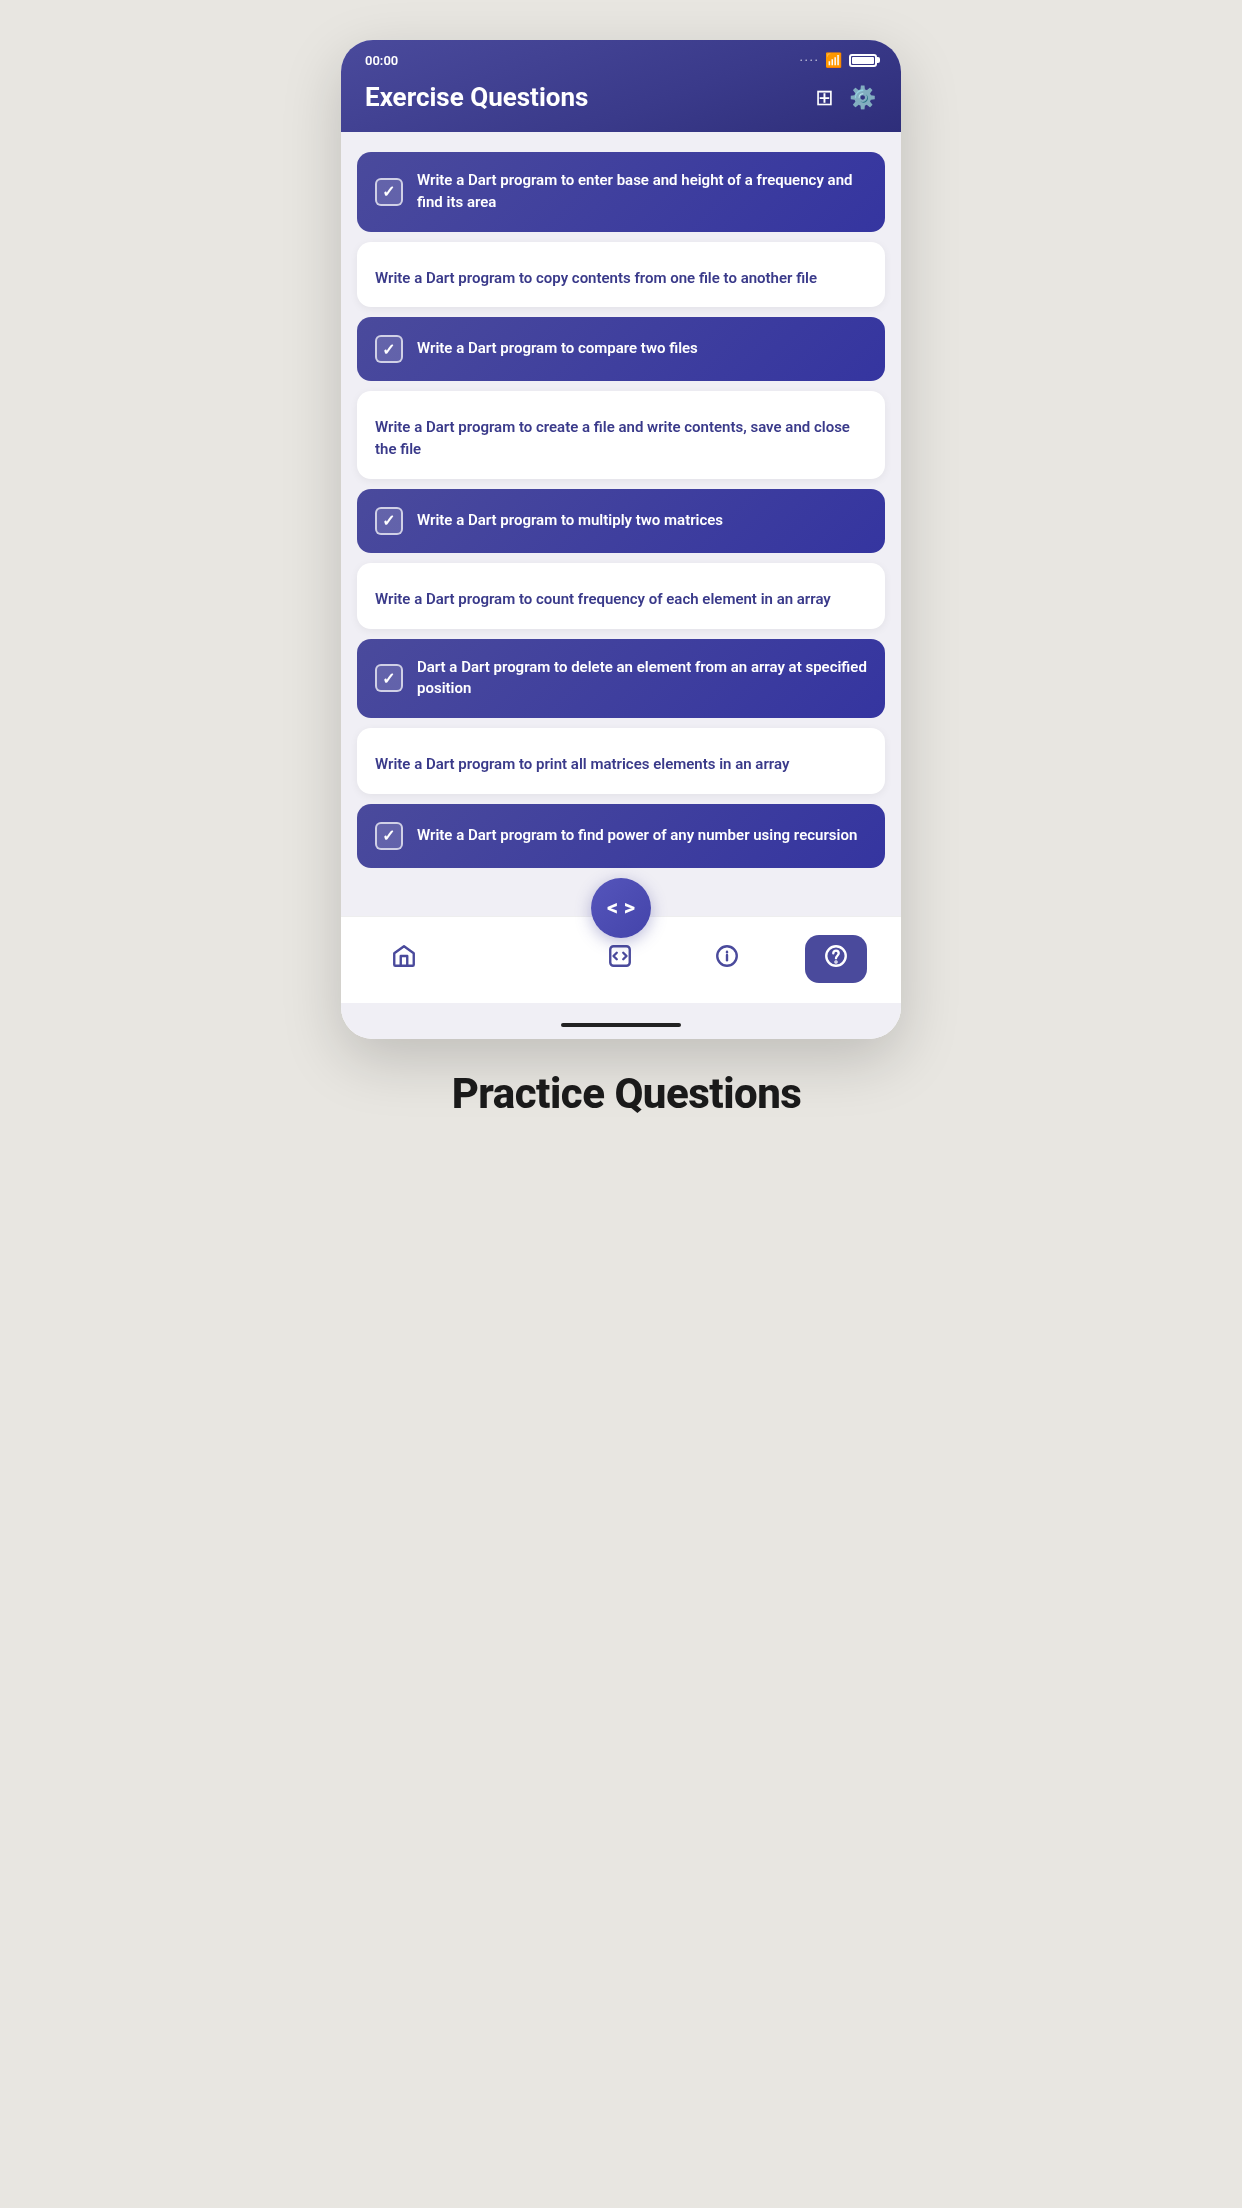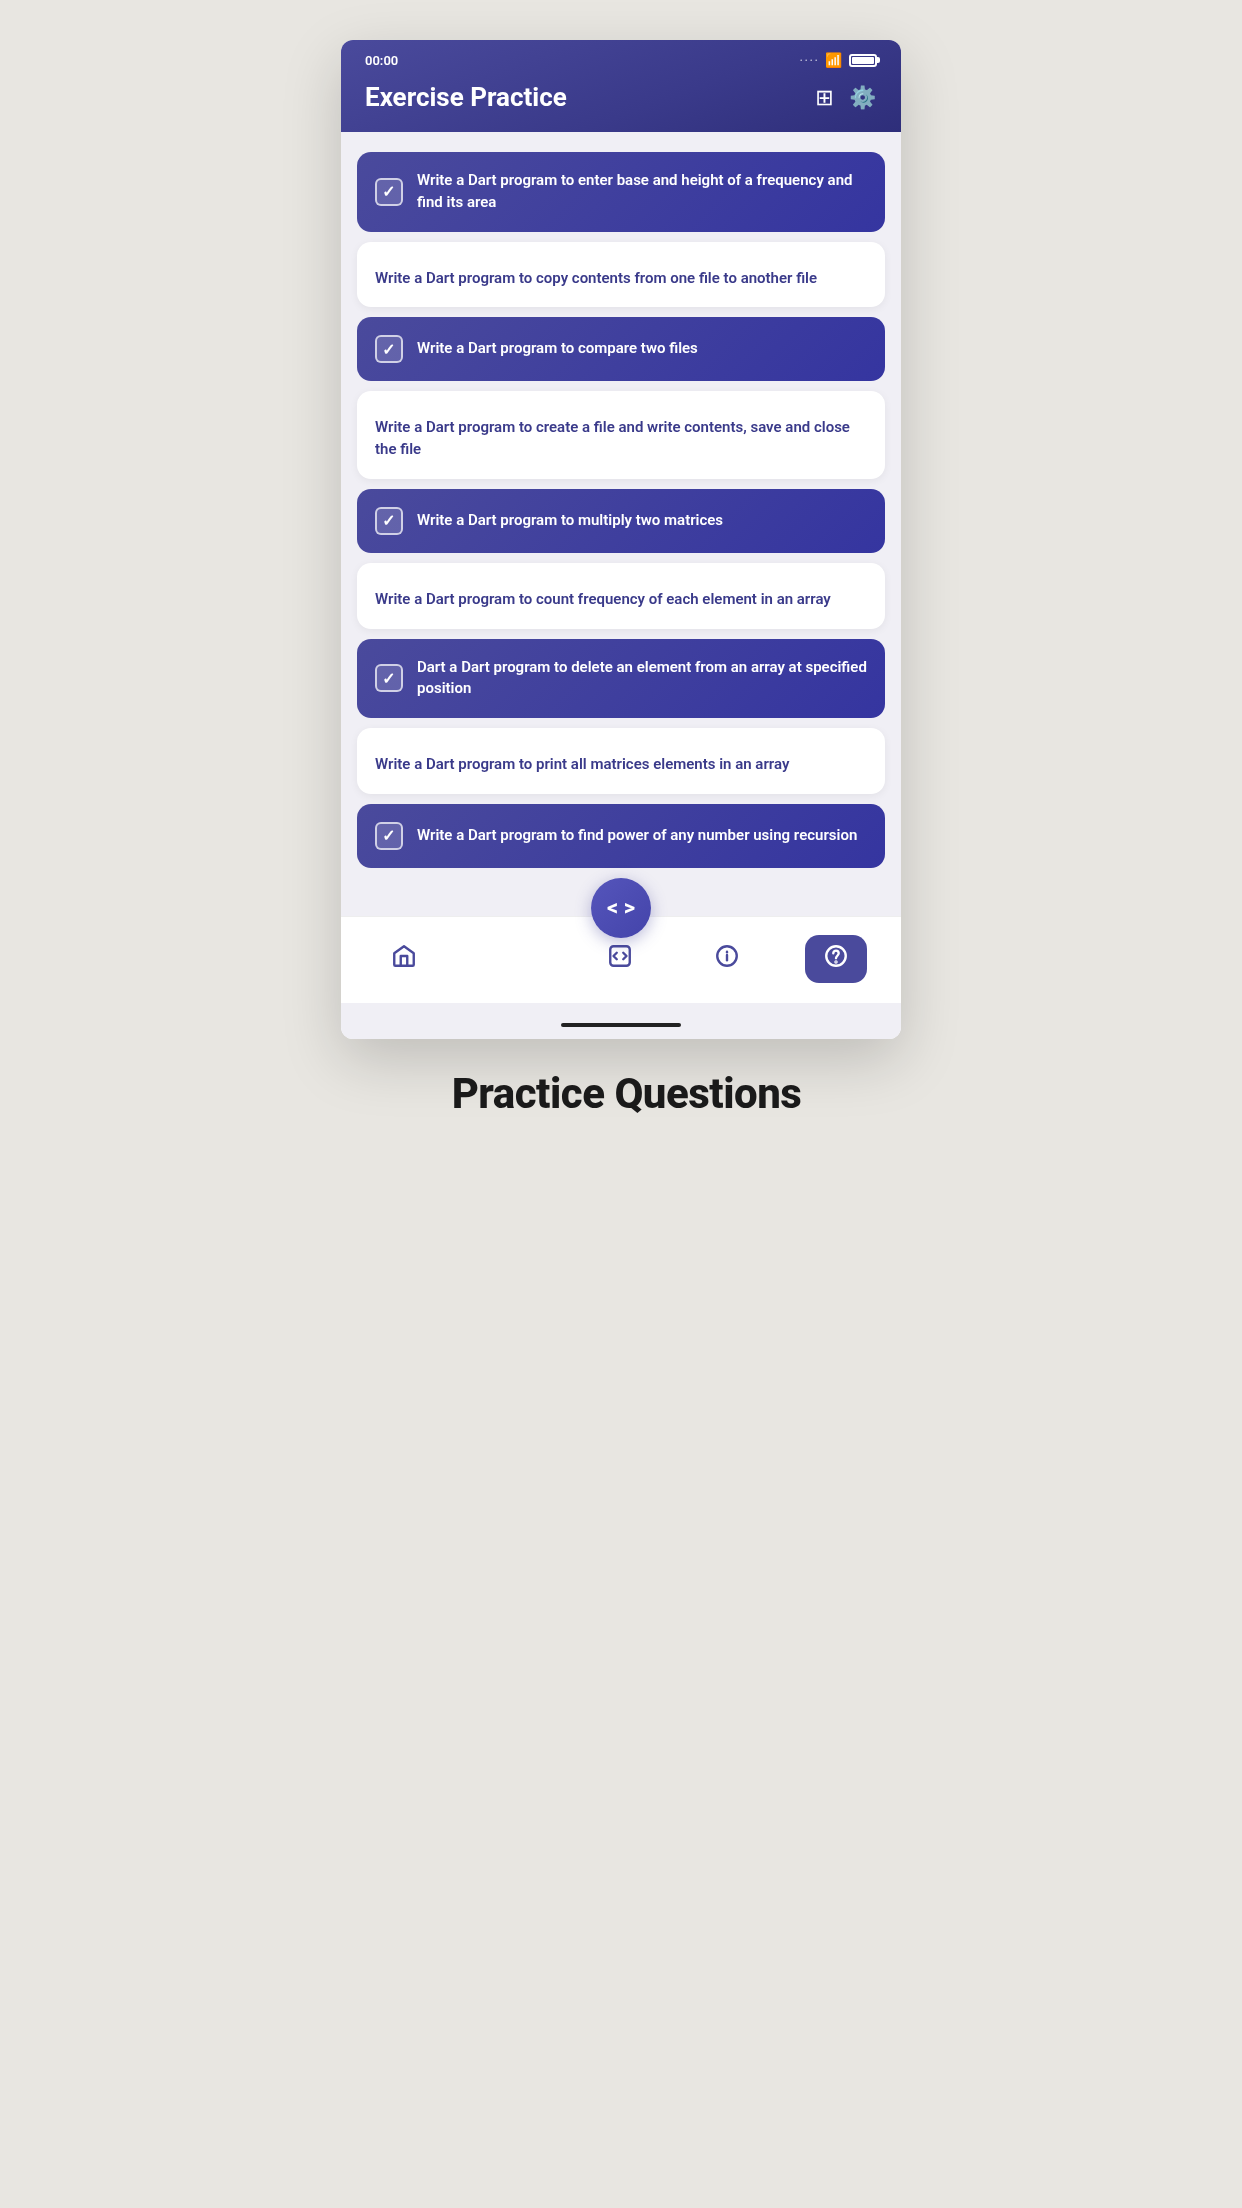--- a/index.html
+++ b/index.html
@@ -11,21 +11,21 @@
       align-items: center;
       justify-content: flex-start;
       min-height: 100vh;
       font-family: -apple-system, BlinkMacSystemFont, 'Segoe UI', Roboto, sans-serif;
       padding: 40px 20px 40px;
     }
 
     .phone-shell {
       width: 560px;
       background: #ffffff;
-      border-radius: 12px;
+      border-radius: 32px;
       overflow: hidden;
       box-shadow: 0 20px 60px rgba(0,0,0,0.18);
       display: flex;
       flex-direction: column;
     }
 
     
     .phone-header {
       background: linear-gradient(160deg, #4a4a9c 0%, #3a3a8a 60%, #2e2e7a 100%);
       padding: 0;
@@ -275,21 +275,21 @@
       <span>00:00</span>
       <div class="status-icons">
         <span class="dots-icon">····</span>
         <span class="wifi-icon">📶</span>
         <span class="battery-icon">
           <div class="battery-fill"></div>
         </span>
       </div>
     </div>
     <div class="nav-bar">
-      <span class="nav-title">Exercise Practice</span>
+      <span class="nav-title">Exercise Questions</span>
       <div class="nav-actions">
         <span class="nav-icon">⊞</span>
         <span class="nav-icon">⚙️</span>
       </div>
     </div>
   </div>
 
   <div class="content-area" id="question-list">
       <div class="question-card checked">
         <div class="checkbox">

